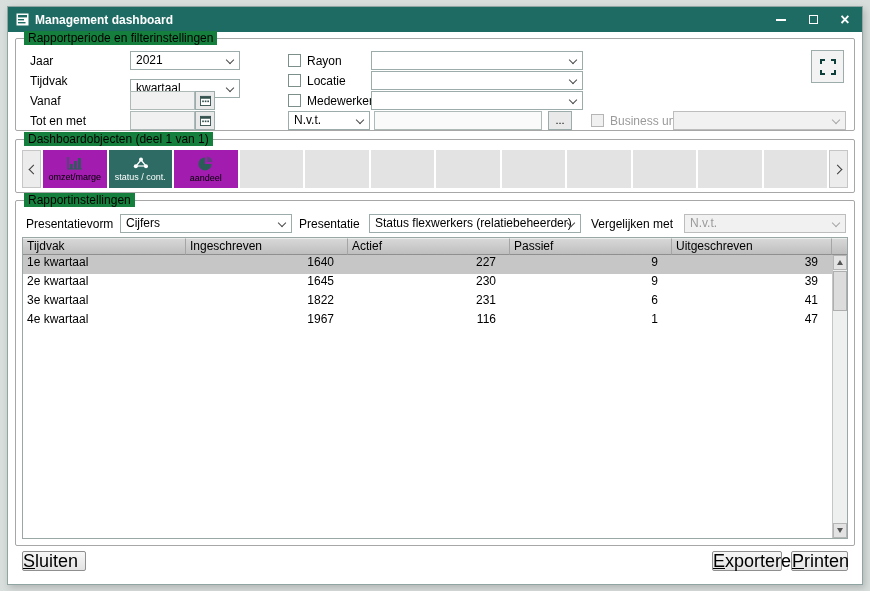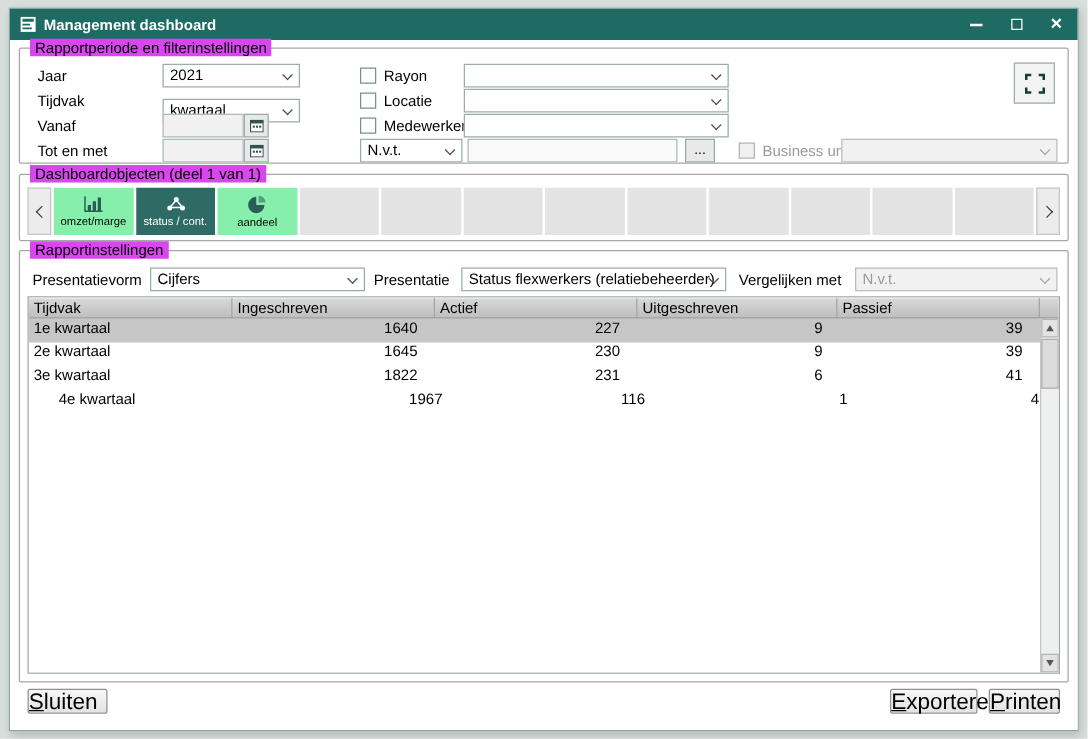--- a/index.html
+++ b/index.html
@@ -11,39 +11,39 @@
   .win-controls{margin-left:auto;display:flex;align-items:center;gap:18px}
   .win-btn{color:#fff;display:flex;align-items:center;justify-content:center;width:14px;height:14px}
   .minimize-glyph{display:inline-block;width:10px;height:2px;background:#fff}
   .maximize-glyph{display:inline-block;width:9px;height:9px;border:1.5px solid #fff}
   .close-glyph{font-size:16px;font-weight:bold;line-height:1}
   .content{position:absolute;left:0;top:25px;right:0;bottom:0;background:#fff}
   .groupbox{position:absolute;left:7px;right:7px;border:1px solid #a7a7a7;border-radius:2px}
   .gb-filters{top:6px;height:93px}
   .gb-dashboard{top:107px;height:54px}
   .gb-report{top:168px;height:346px}
-  .legend{position:absolute;top:-8px;left:8px;background:#d946ef;padding:0 4px;font-size:12px;white-space:nowrap}
+  .legend{position:absolute;top:-8px;left:8px;background:#15803d;padding:0 4px;font-size:12px;white-space:nowrap}
   .flabel{position:absolute;font-size:12px;white-space:nowrap}
   .dropdown{position:absolute;height:19px;background:#fff;border:1px solid #9cacaa;overflow:hidden;white-space:nowrap}
   .dd-value{display:block;line-height:17px;padding:0 16px 0 5px;overflow:hidden}
   .chevron{position:absolute;right:6px;top:5px;width:6px;height:6px;border-right:1.4px solid #4a4a4a;border-bottom:1.4px solid #4a4a4a;transform:rotate(45deg)}
   .dropdown.disabled{background:#f1f1f1;border-color:#bdbdbd;color:#9a9a9a}
   .dropdown.disabled .chevron{border-color:#a6a6a6}
   .textinput{position:absolute;height:19px;background:#f1f1f1;border:1px solid #adbab7}
   .textinput.lite{background:#fafafa}
   .iconbtn{position:absolute;height:19px;width:20px;background:#e9e9e9;border:1px solid #9cacaa;display:flex;align-items:center;justify-content:center;font-size:11px;line-height:1}
   .checkbox{position:absolute;width:13px;height:13px;background:#fff;border:1px solid #7c8f8b}
   .checkbox.disabled{background:#f0f0f0;border-color:#b5b5b5}
   .cb-label.disabled{color:#9a9a9a}
   .expand-btn{position:absolute;right:10px;top:11px;width:33px;height:33px;background:#f3f3f3;border:1px solid #9cacaa;display:flex;align-items:center;justify-content:center}
   
   .strip{position:absolute;left:6px;right:6px;top:10px;height:38px;display:flex;gap:2px}
   .strip-arrow{width:19px;height:38px;background:#ececec;border:1px solid #c6c6c6;display:flex;align-items:center;justify-content:center;flex:none}
   .tiles{flex:1;display:flex;gap:2px;overflow:hidden}
-  .tile{flex:1;background:#86efac;display:flex;flex-direction:column;align-items:center;justify-content:center;gap:2px;min-width:0}
+  .tile{flex:1;background:#a21caf;display:flex;flex-direction:column;align-items:center;justify-content:center;gap:2px;min-width:0}
   .tile-label{font-size:9px;white-space:nowrap;overflow:hidden}
   .tile.selected{background:#2e6b64;color:#fff}
   .tile.empty{background:#e3e3e3}
   .chev-left{width:7px;height:7px;border-left:1.6px solid #3c3c3c;border-bottom:1.6px solid #3c3c3c;transform:rotate(45deg);margin-left:3px}
   .chev-right{width:7px;height:7px;border-right:1.6px solid #3c3c3c;border-top:1.6px solid #3c3c3c;transform:rotate(45deg);margin-right:3px}
   
   .table{position:absolute;left:6px;right:6px;top:36px;bottom:6px;border:1px solid #9aa8a5;background:#fff;overflow:hidden}
   .thead{position:absolute;left:0;right:0;top:0;height:17px;display:flex;background:linear-gradient(#d9d9d9,#bdbdbd)}
   .th{flex:none;line-height:15px;padding-left:4px;border-right:1px solid #a5a5a5;border-bottom:1px solid #8f8f8f;border-top:1px solid #ececec;font-size:12px;overflow:hidden;white-space:nowrap}
   .th.filler{flex:1;border-right:none}
@@ -260,22 +260,22 @@
       <div class="dropdown disabled" style="left:668px;top:13px;width:162px">
         <span class="dd-value">N.v.t.</span>
         <span class="chevron"></span>
       </div>
 
       <div class="table">
         <div class="thead">
             <div class="th" style="width: 163px;">Tijdvak</div>
             <div class="th" style="width: 162px;">Ingeschreven</div>
             <div class="th" style="width: 162px;">Actief</div>
+            <div class="th" style="width: 162px;">Passief</div>
             <div class="th" style="width: 160px;">Uitgeschreven</div>
-            <div class="th" style="width: 162px;">Passief</div>
             <div class="th filler"></div>
           </div>
         <div class="tbody">
             <div class="tr selected">
               <div class="td left" style="width: 163px;">1e kwartaal</div>
               <div class="td num" style="width: 162px;">1640</div>
               <div class="td num" style="width: 162px;">227</div>
               <div class="td num" style="width: 162px;">9</div>
               <div class="td num" style="width: 160px;">39</div>
             </div>
@@ -287,21 +287,21 @@
               <div class="td num" style="width: 160px;">39</div>
             </div>
             <div class="tr">
               <div class="td left" style="width: 163px;">3e kwartaal</div>
               <div class="td num" style="width: 162px;">1822</div>
               <div class="td num" style="width: 162px;">231</div>
               <div class="td num" style="width: 162px;">6</div>
               <div class="td num" style="width: 160px;">41</div>
             </div>
             <div class="tr">
-              <div class="td left" style="width: 163px; margin-left: 20px;">4e kwartaal</div>
+              <div class="td left" style="width: 163px;">4e kwartaal</div>
               <div class="td num" style="width: 162px;">1967</div>
               <div class="td num" style="width: 162px;">116</div>
               <div class="td num" style="width: 162px;">1</div>
               <div class="td num" style="width: 160px;">47</div>
             </div>
           </div>
         <div class="scrollbar">
           <div class="sb-btn sb-up">
               <span class="tri-up"></span>
             </div>

